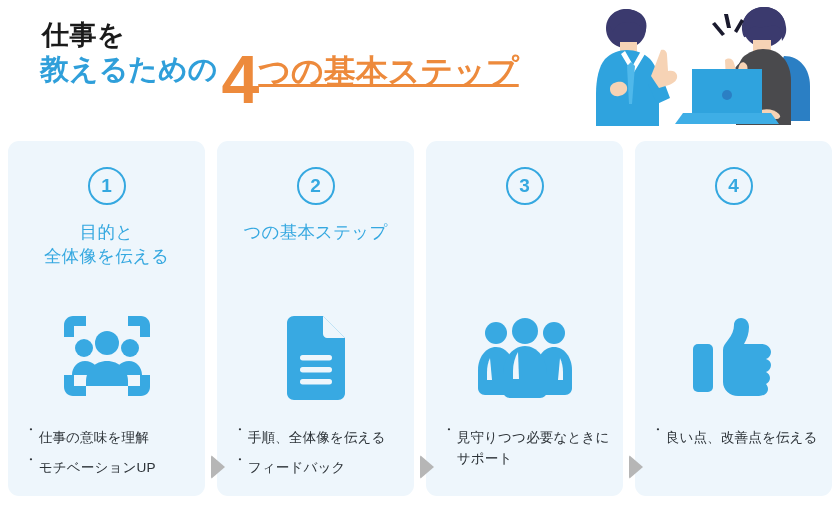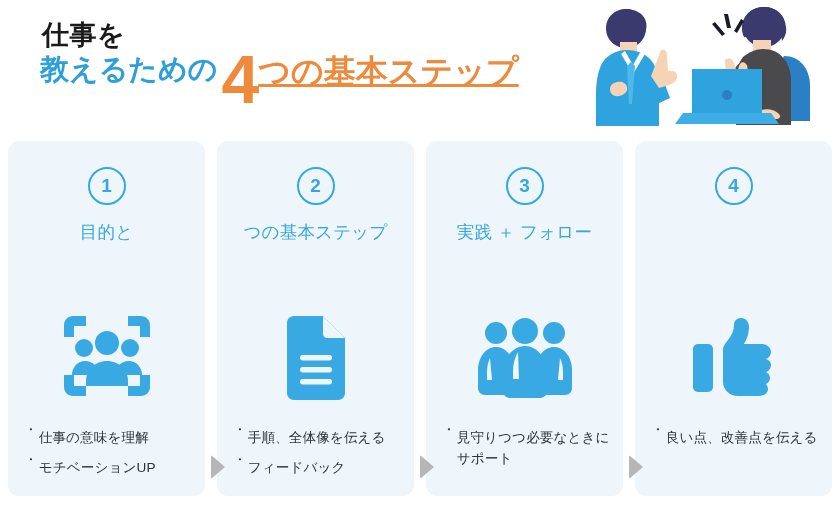--- a/index.html
+++ b/index.html
@@ -131,20 +131,21 @@
       </svg>
     </div>
   </div>
 
   <div class="cards">
 
     <div class="card c1">
       <div class="num-circle">1</div>
       <div class="card-title">
         <span class="tl">目的と</span>
+        <span class="tl">全体像を伝える</span>
       </div>
       <div class="icon-wrap">
         <svg width="94" height="90" viewBox="0 0 94 90" xmlns="http://www.w3.org/2000/svg">
           <g fill="#38a9e2">
             <path d="M4 24V12c0-5 4-9 9-9h13v10H14v11z"></path>
             <path d="M90 24V12c0-5-4-9-9-9H68v10h12v11z"></path>
             <path d="M4 62v12c0 5 4 9 9 9h13V73H14V62z"></path>
             <path d="M90 62v12c0 5-4 9-9 9H68V73h12V62z"></path>
             <circle cx="47" cy="30" r="12"></circle>
             <circle cx="24" cy="35" r="9"></circle>
@@ -188,23 +189,20 @@
         </div>
         <div class="bullet">
           <span class="dot">・</span>
           <span class="btxt">フィードバック</span>
         </div>
       </div>
     </div>
 
     <div class="card c3">
       <div class="num-circle">3</div>
-      <div class="card-title">
-        <span class="tl">実践 ＋ フォロー</span>
-      </div>
       <div class="icon-wrap">
         <svg width="100" height="80" viewBox="0 0 100 80" xmlns="http://www.w3.org/2000/svg">
           <g fill="#38a9e2">
             <circle cx="21" cy="15" r="11"></circle>
             <path d="M3 52c0-13 8-23 18-23s18 10 18 23v18c0 4-3 7-7 7H10c-4 0-7-3-7-7z"></path>
             <circle cx="79" cy="15" r="11"></circle>
             <path d="M61 52c0-13 8-23 18-23s18 10 18 23v18c0 4-3 7-7 7H68c-4 0-7-3-7-7z"></path>
           </g>
           <g fill="#eef6fc">
             <path d="M15 40c-2 4-3 9-3 14v8h5z"></path>

